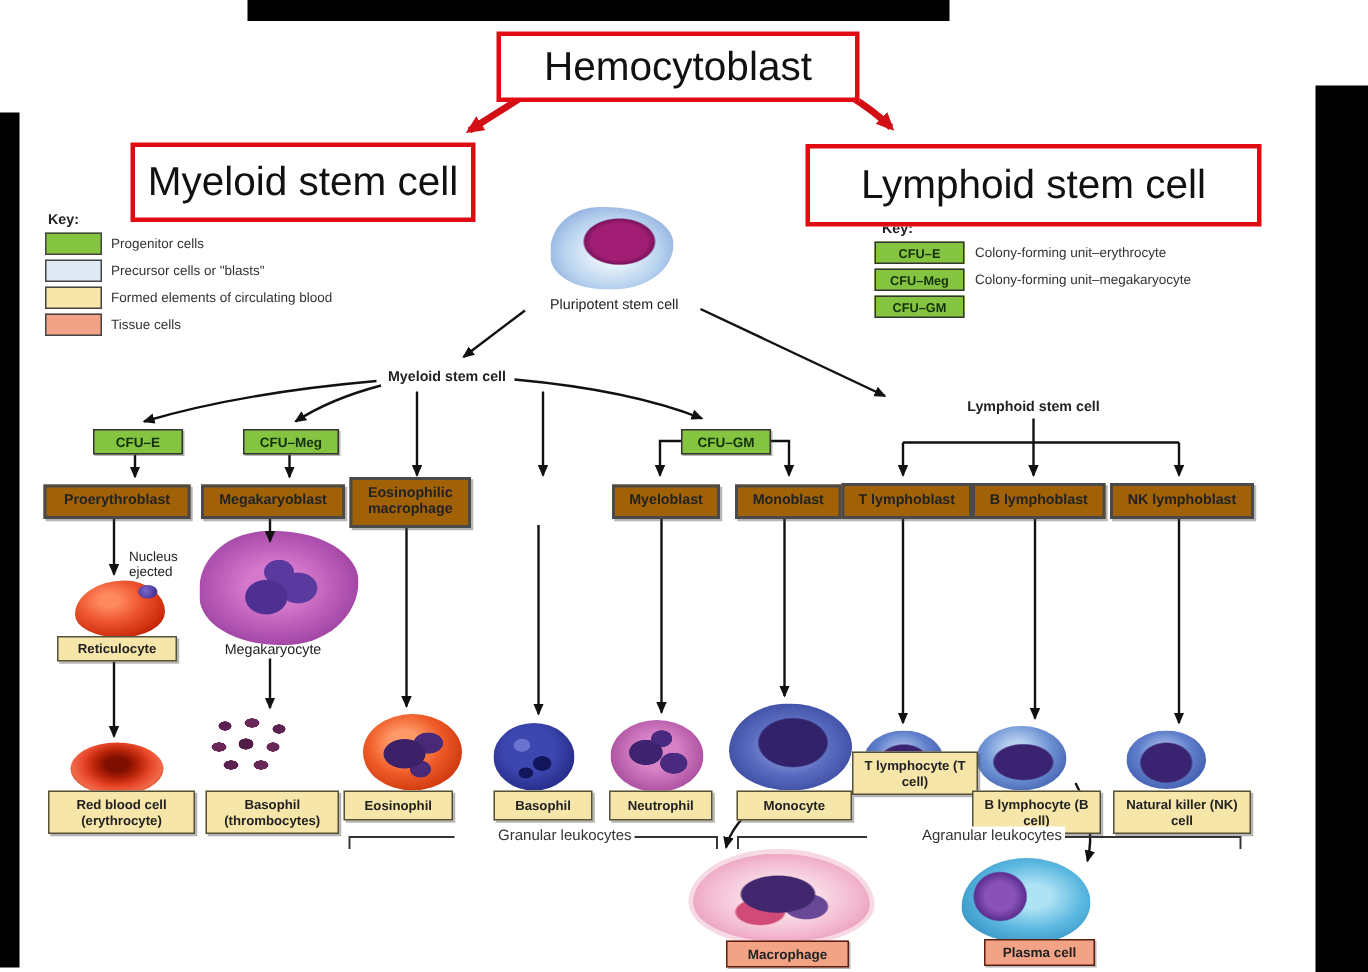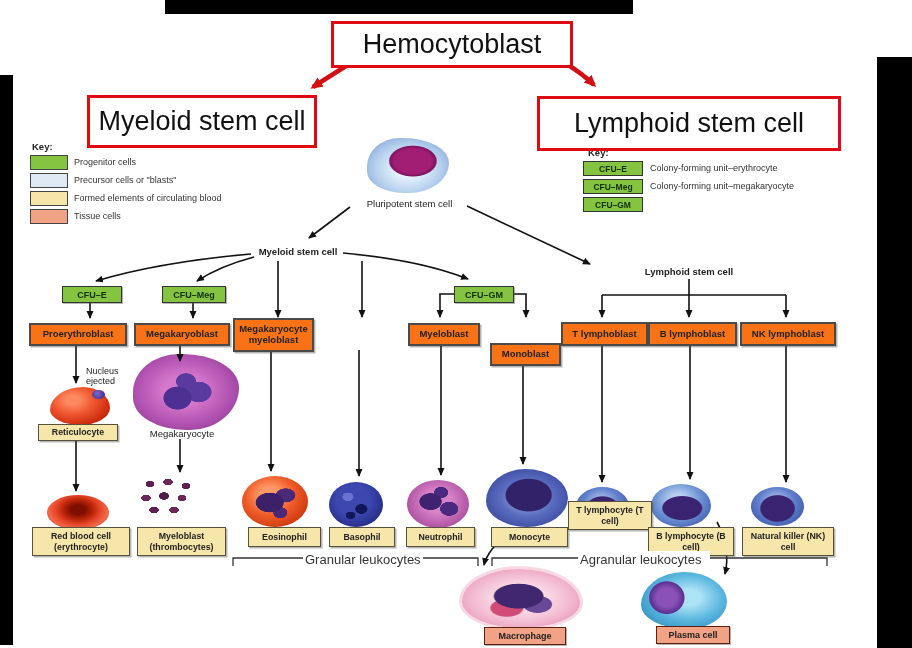--- a/index.html
+++ b/index.html
@@ -4,43 +4,43 @@
 <style>
   html,body{margin:0;padding:0;background:#fff;}
   .stage{position:relative;width:912px;height:648px;background:#fff;overflow:hidden;
          font-family:"Liberation Sans",sans-serif;color:#1a1a1a;}
   .blackbar{position:absolute;background:#000;}
   
   .redbox{position:absolute;background:#fff;border:3px solid #e00a12;z-index:10;
           display:flex;align-items:center;justify-content:center;
           font-size:27px;color:#111;letter-spacing:0px;}
   
-  .node{position:absolute;background:#f97316;border:2px solid #4a4a4a;z-index:6;
+  .node{position:absolute;background:#a16207;border:2px solid #4a4a4a;z-index:6;
         display:flex;align-items:center;justify-content:center;text-align:center;
         font-size:9.5px;font-weight:bold;line-height:1.12;color:#222;
         box-shadow:1.5px 1.5px 0 rgba(70,70,70,.4);}
   .cfu{position:absolute;background:#85c440;border:1.5px solid #333;z-index:6;
        display:flex;align-items:center;justify-content:center;
        font-size:9px;font-weight:bold;color:#12300a;box-shadow:1px 1px 0 rgba(70,70,70,.4);}
   .ybox{position:absolute;background:#f6e6aa;border:1.5px solid #55513a;z-index:6;
         display:flex;align-items:center;justify-content:center;text-align:center;
         font-size:8.8px;font-weight:bold;line-height:1.15;color:#222;
         box-shadow:1.5px 1.5px 0 rgba(70,70,70,.4);}
   .sbox{position:absolute;background:#f2a285;border:1.5px solid #5a1f10;z-index:6;
         display:flex;align-items:center;justify-content:center;
         font-size:9px;font-weight:bold;color:#222;box-shadow:1px 1px 0 rgba(70,70,70,.4);}
   .flabel{position:absolute;z-index:6;font-size:9.5px;color:#222;text-align:center;}
   .keytitle{position:absolute;z-index:6;font-size:9.5px;font-weight:bold;color:#222;}
   .keylabel{position:absolute;z-index:6;font-size:9px;color:#333;}
   .swatch{position:absolute;width:36px;height:13px;border:1px solid #444;z-index:6;}
   .badge{position:absolute;width:58px;height:13px;background:#85c440;border:1.5px solid #333;
          z-index:6;display:flex;align-items:center;justify-content:center;
          font-size:8.5px;font-weight:bold;color:#12300a;}
-  .bracket-label{position:absolute;z-index:6;background:#fff;font-size:13px;color:#333;
-                 text-align:left;padding:1px 2px;}
+  .bracket-label{position:absolute;z-index:6;background:#fff;font-size:10px;color:#333;
+                 text-align:right;padding:1px 2px;}
   .cell{position:absolute;z-index:3;}
   svg.arrows{position:absolute;left:0;top:0;z-index:5;pointer-events:none;}
 </style>
 </head>
 <body>
 
 <div class="stage">
 
   <div class="blackbar" style="left:165px;top:0;width:468px;height:14px;"></div>
   <div class="blackbar" style="left:0;top:75px;width:13px;height:570px;"></div>
@@ -131,23 +131,23 @@
 
   <div class="flabel" style="left:248px;top:246px;width:100px;font-weight:bold;">Myeloid stem cell</div>
   <div class="flabel" style="left:636px;top:266px;width:106px;font-weight:bold;">Lymphoid stem cell</div>
 
   <div class="cfu" style="left:62px;top:286px;width:58px;height:15px;">CFU–E</div>
   <div class="cfu" style="left:162px;top:286px;width:62px;height:15px;">CFU–Meg</div>
   <div class="cfu" style="left:454px;top:286px;width:58px;height:15px;">CFU–GM</div>
 
   <div class="node" style="left:29px;top:323px;width:94px;height:19px;">Proerythroblast</div>
   <div class="node" style="left:134px;top:323px;width:92px;height:19px;">Megakaryoblast</div>
-  <div class="node" style="left:233px;top:318px;width:77px;height:30px;">Megakaryocyte myeloblast</div>
+  <div class="node" style="left:233px;top:318px;width:77px;height:30px;">Eosinophilic macrophage</div>
   <div class="node" style="left:408px;top:323px;width:68px;height:19px;">Myeloblast</div>
-  <div class="node" style="left:490px;top:323px;width:67px;height:19px;margin-top:20px;">Monoblast</div>
+  <div class="node" style="left:490px;top:323px;width:67px;height:19px;">Monoblast</div>
   <div class="node" style="left:561px;top:322px;width:83px;height:20px;text-align:center;">T lymphoblast</div>
   <div class="node" style="left:648px;top:322px;width:85px;height:20px;">B lymphoblast</div>
   <div class="node" style="left:740px;top:322px;width:92px;height:20px;">NK lymphoblast</div>
 
   <div class="flabel" style="left:86px;top:366px;width:48px;font-size:9px;text-align:left;">Nucleus ejected</div>
   <div class="cell" style="left:50px;top:387px;width:60px;height:38px;
        border-radius:55% 45% 50% 50% / 60% 55% 45% 40%;
        background:radial-gradient(ellipse at 38% 35%, #ff8a60 0 12%, #ee5630 40%, #c92808 75%, #9a1800 100%);"></div>
   <div class="cell" style="left:92px;top:390px;width:13px;height:9px;border-radius:50%;
        background:radial-gradient(circle at 40% 40%, #7a68c8, #4a3595 70%);"></div>
@@ -195,22 +195,22 @@
        background:radial-gradient(26px 20px at 50% 58%, #3a2472 0 64%, transparent 69%),
                   radial-gradient(ellipse at 48% 40%, #a8bce8 0 14%, #6080cc 45%, #3c55a8 85%);"></div>
   <div class="cell" style="left:651px;top:484px;width:60px;height:43px;border-radius:50%;
        background:radial-gradient(30px 18px at 52% 56%, #3a2472 0 64%, transparent 69%),
                   radial-gradient(ellipse at 45% 38%, #b8d0f0 0 16%, #6d93d4 48%, #3c55a8 88%);"></div>
   <div class="cell" style="left:751px;top:487px;width:53px;height:39px;border-radius:50%;
        background:radial-gradient(26px 20px at 50% 55%, #3a2472 0 64%, transparent 69%),
                   radial-gradient(ellipse at 48% 40%, #a8bce8 0 14%, #6080cc 45%, #3c55a8 85%);"></div>
 
   <div class="ybox" style="left:32px;top:527px;width:96px;height:27px;">Red blood cell (erythrocyte)</div>
-  <div class="ybox" style="left:137px;top:527px;width:87px;height:27px;">Myeloblast (thrombocytes)</div>
-  <div class="ybox" style="left:248px;top:527px;width:71px;height:18px;">Eosinophil</div>
+  <div class="ybox" style="left:137px;top:527px;width:87px;height:27px;">Basophil (thrombocytes)</div>
+  <div class="ybox" style="left:229px;top:527px;width:71px;height:18px;">Eosinophil</div>
   <div class="ybox" style="left:329px;top:527px;width:64px;height:18px;">Basophil</div>
   <div class="ybox" style="left:406px;top:527px;width:67px;height:18px;">Neutrophil</div>
   <div class="ybox" style="left:491px;top:527px;width:75px;height:18px;">Monocyte</div>
   <div class="ybox" style="left:568px;top:501px;width:82px;height:27px;">T lymphocyte (T cell)</div>
   <div class="ybox" style="left:648px;top:527px;width:84px;height:27px;">B lymphocyte (B cell)</div>
   <div class="ybox" style="left:742px;top:527px;width:90px;height:27px;">Natural killer (NK) cell</div>
 
   <div class="bracket-label" style="left:303px;top:551px;width:116px;">Granular leukocytes</div>
   <div class="bracket-label" style="left:578px;top:551px;width:128px;">Agranular leukocytes</div>
 

